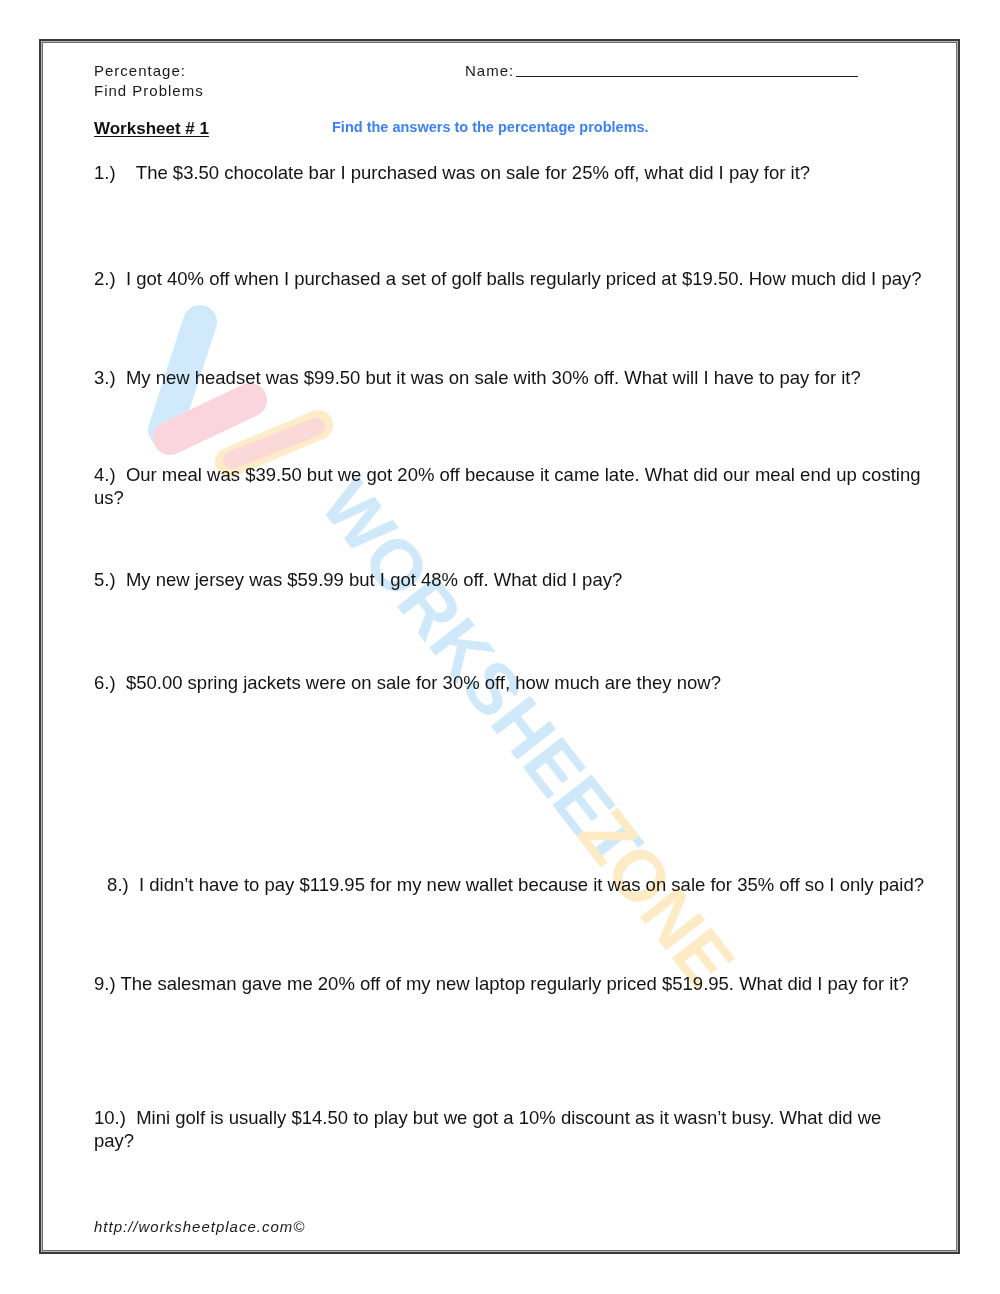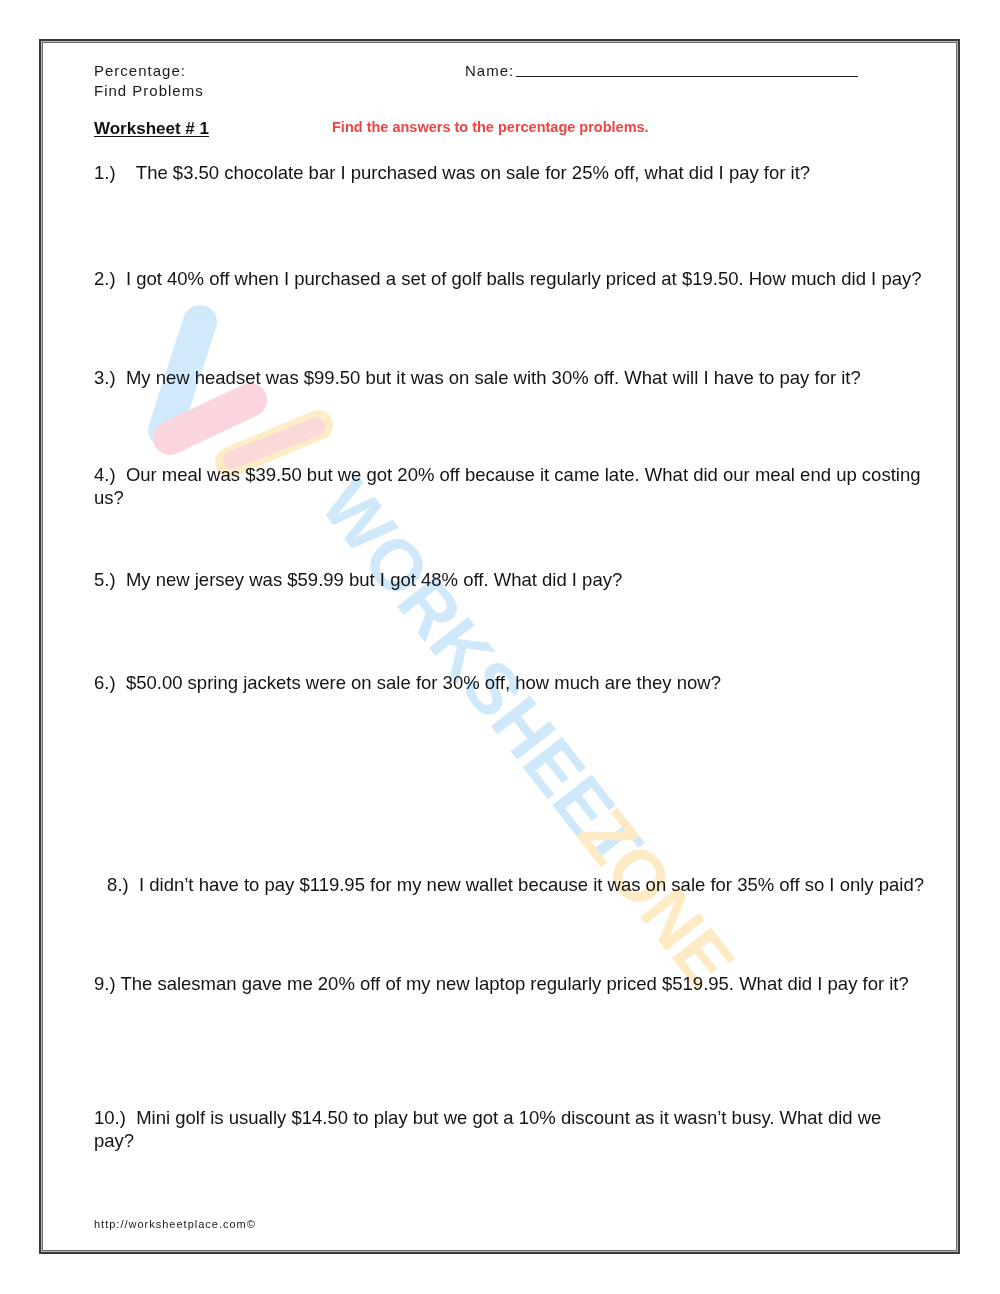--- a/index.html
+++ b/index.html
@@ -75,40 +75,41 @@
       text-decoration: underline;
       text-underline-offset: 2px;
       color: #111;
     }
     .ws-instructions {
       position: absolute;
       left: 332px;
       top: 119px;
       font-size: 14.5px;
       font-weight: bold;
-      color: #ef4444;
+      color: #3b82f6;
     }
     .question {
       position: absolute;
       left: 94px;
       width: 830px;
       font-size: 18.5px;
       line-height: 23px;
       color: #141414;
     }
     .question .num {
       display: inline;
     }
     .footer-url {
       position: absolute;
       left: 94px;
       top: 1218px;
-      font-size: 11px;
+      font-size: 15px;
       letter-spacing: 1px;
       color: #1a1a1a;
+      font-style: italic;
     }
   </style>
 </head>
 <body>
 
 <svg class="watermark" viewBox="0 0 1000 1294" xmlns="http://www.w3.org/2000/svg">
 
   <g opacity="0.95">
     <line x1="200" y1="322" x2="165" y2="430" stroke="#cfe9fb" stroke-width="34" stroke-linecap="round"></line>
     <line x1="170" y1="438" x2="250" y2="400" stroke="#fbd3dc" stroke-width="34" stroke-linecap="round"></line>

